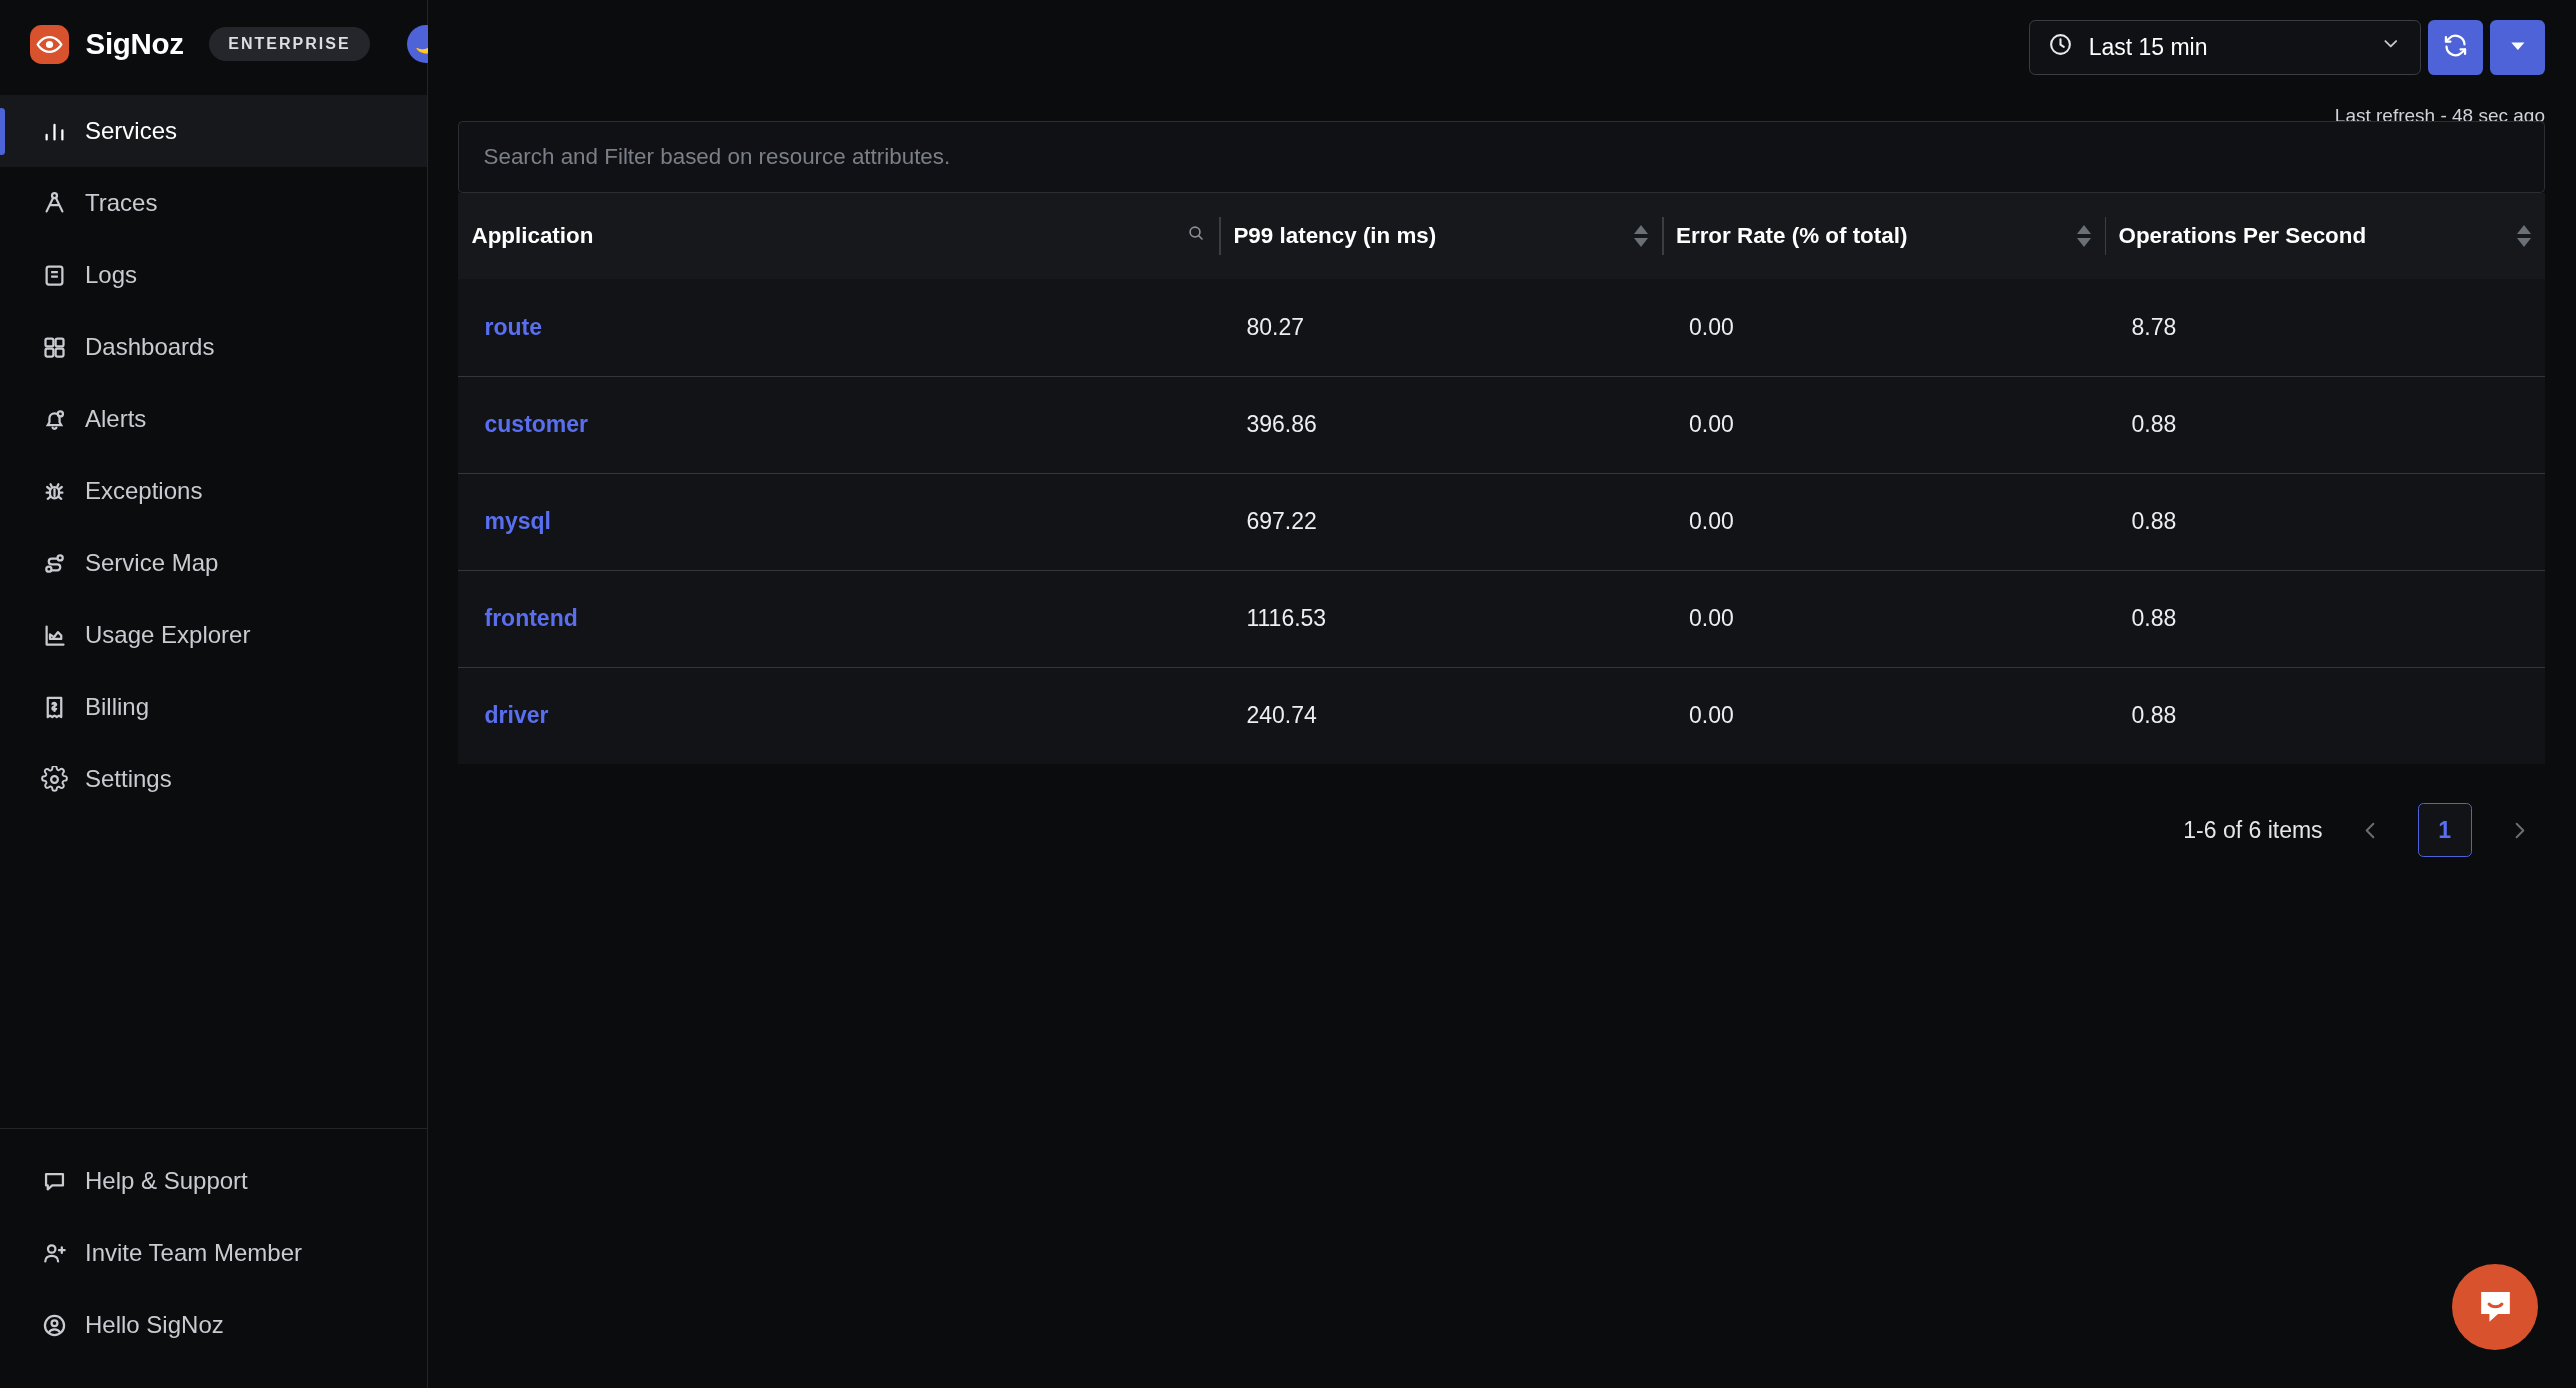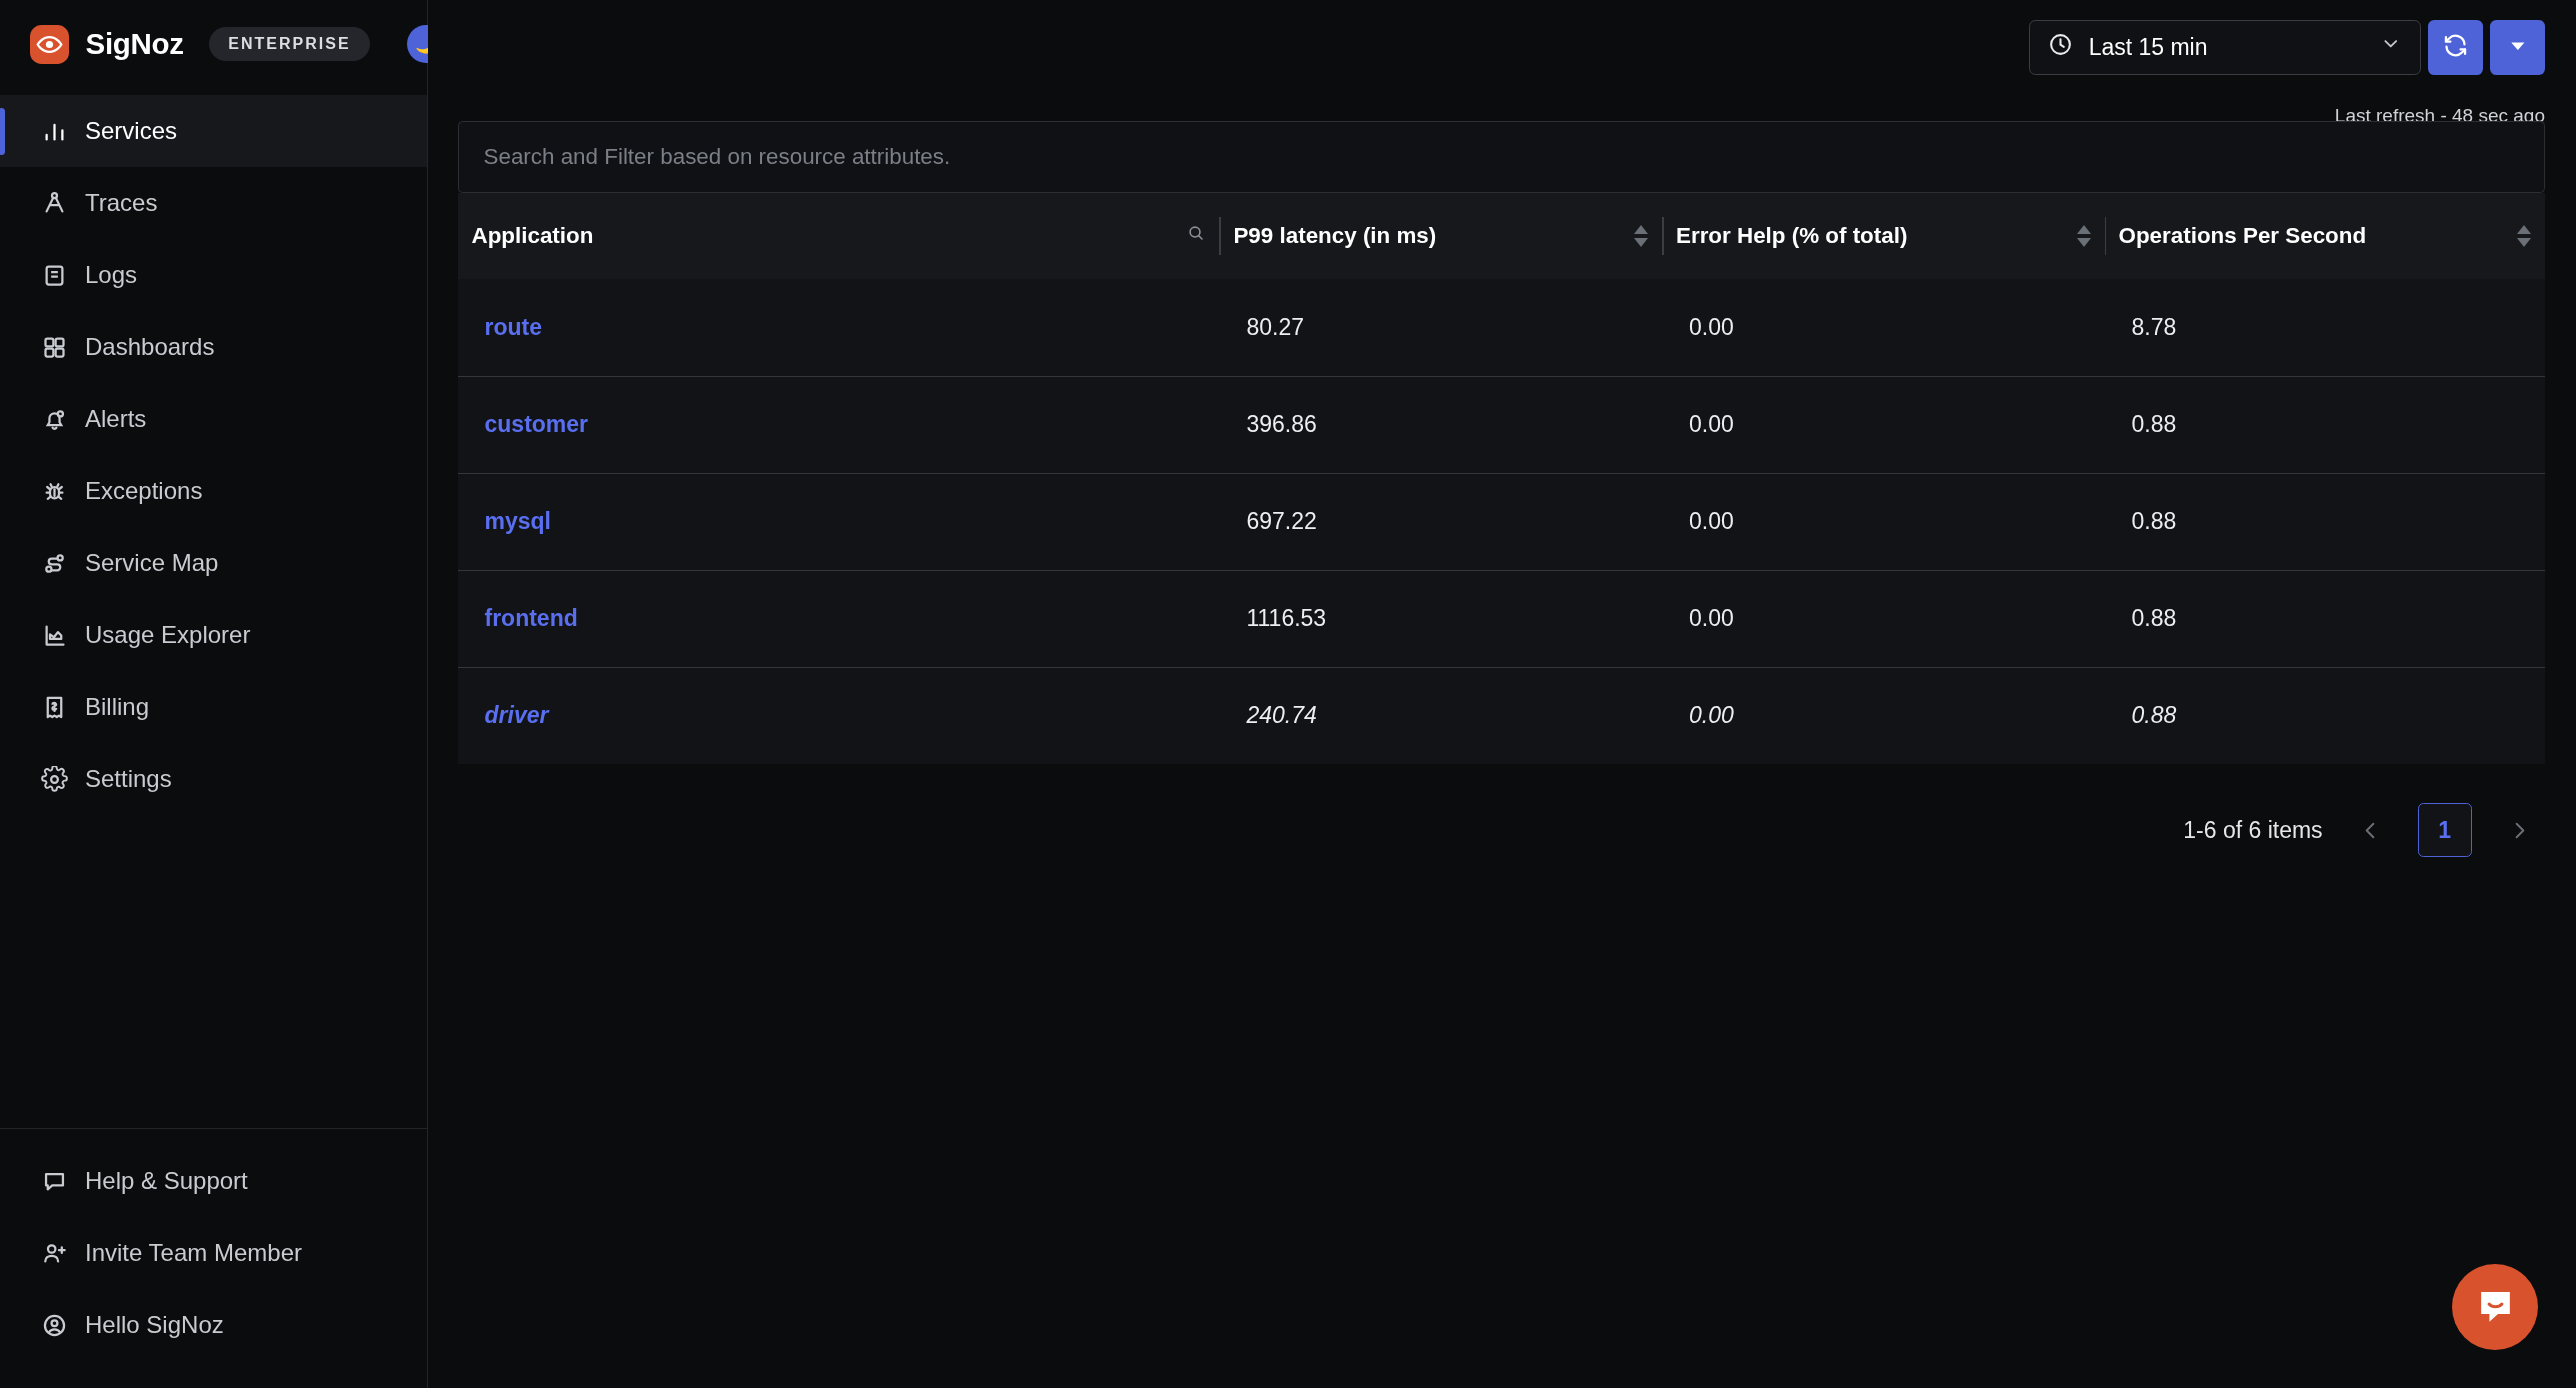--- a/index.html
+++ b/index.html
@@ -151,21 +151,21 @@
     width: 1.8px; height: 38px; background: #3a3d42;
   }
   table.svc tbody td {
     height: 97px;
     background: #111316;
     border-bottom: 1.8px solid #33363b;
     padding: 0 27px;
     font-size: 23px; color: #eceef1;
     vertical-align: middle;
   }
-  table.svc tbody tr:last-child td { border-bottom: none; font-style: italic; }
+  table.svc tbody tr:last-child td { border-bottom: none; }
   .svc-link { color: #5a6ff0; font-weight: 700; cursor: pointer; }
   .col-app { width: 36.5%; }
   .col-p99 { width: 21.2%; }
   .col-err { width: 21.2%; }
   .col-ops { width: 21.1%; }
 
   .sort-arrows { display: flex; flex-direction: column; gap: 3.6px; cursor: pointer; }
   .sort-arrows .up, .sort-arrows .down {
     width: 0; height: 0;
     border-left: 7.2px solid transparent;
@@ -440,21 +440,21 @@
               <div class="th-inner">
                 <span>P99 latency (in ms)</span>
                 <span class="sort-arrows">
                   <span class="up"></span>
                     <span class="down"></span>
                 </span>
               </div>
             </th>
             <th class="col-err">
               <div class="th-inner">
-                <span>Error Help (% of total)</span>
+                <span>Error Rate (% of total)</span>
                 <span class="sort-arrows">
                   <span class="up"></span>
                     <span class="down"></span>
                 </span>
               </div>
             </th>
             <th class="col-ops">
               <div class="th-inner">
                 <span>Operations Per Second</span>
                 <span class="sort-arrows">

